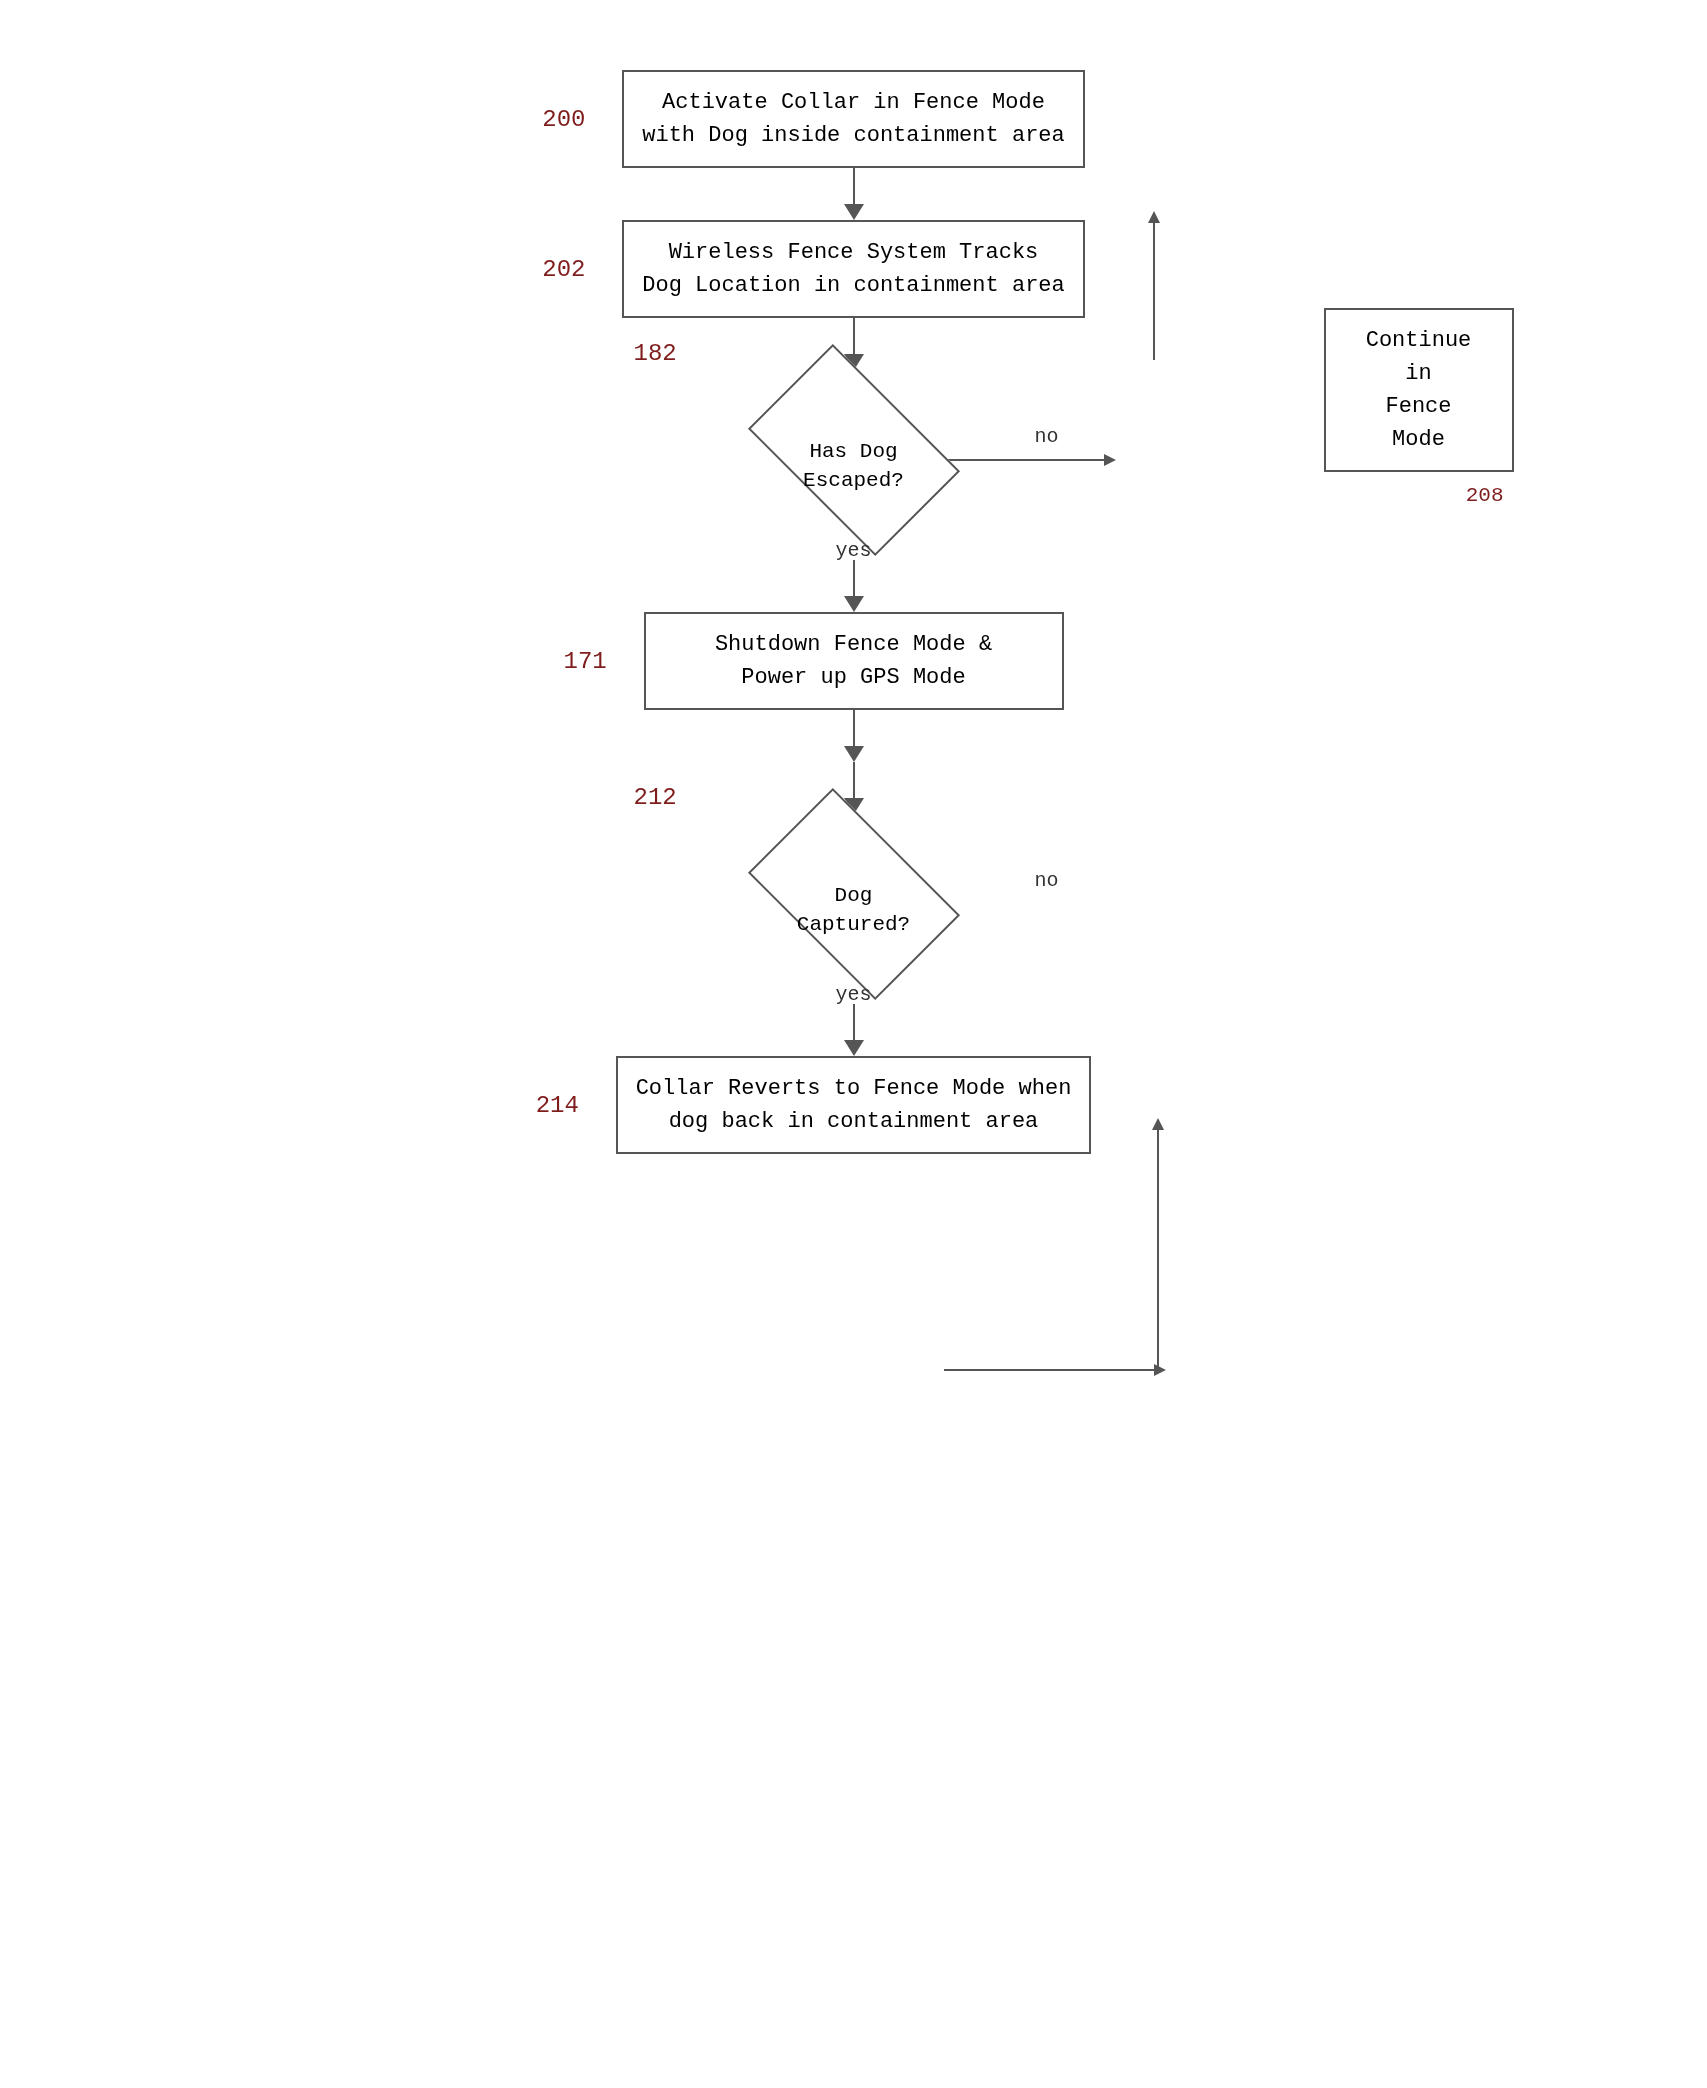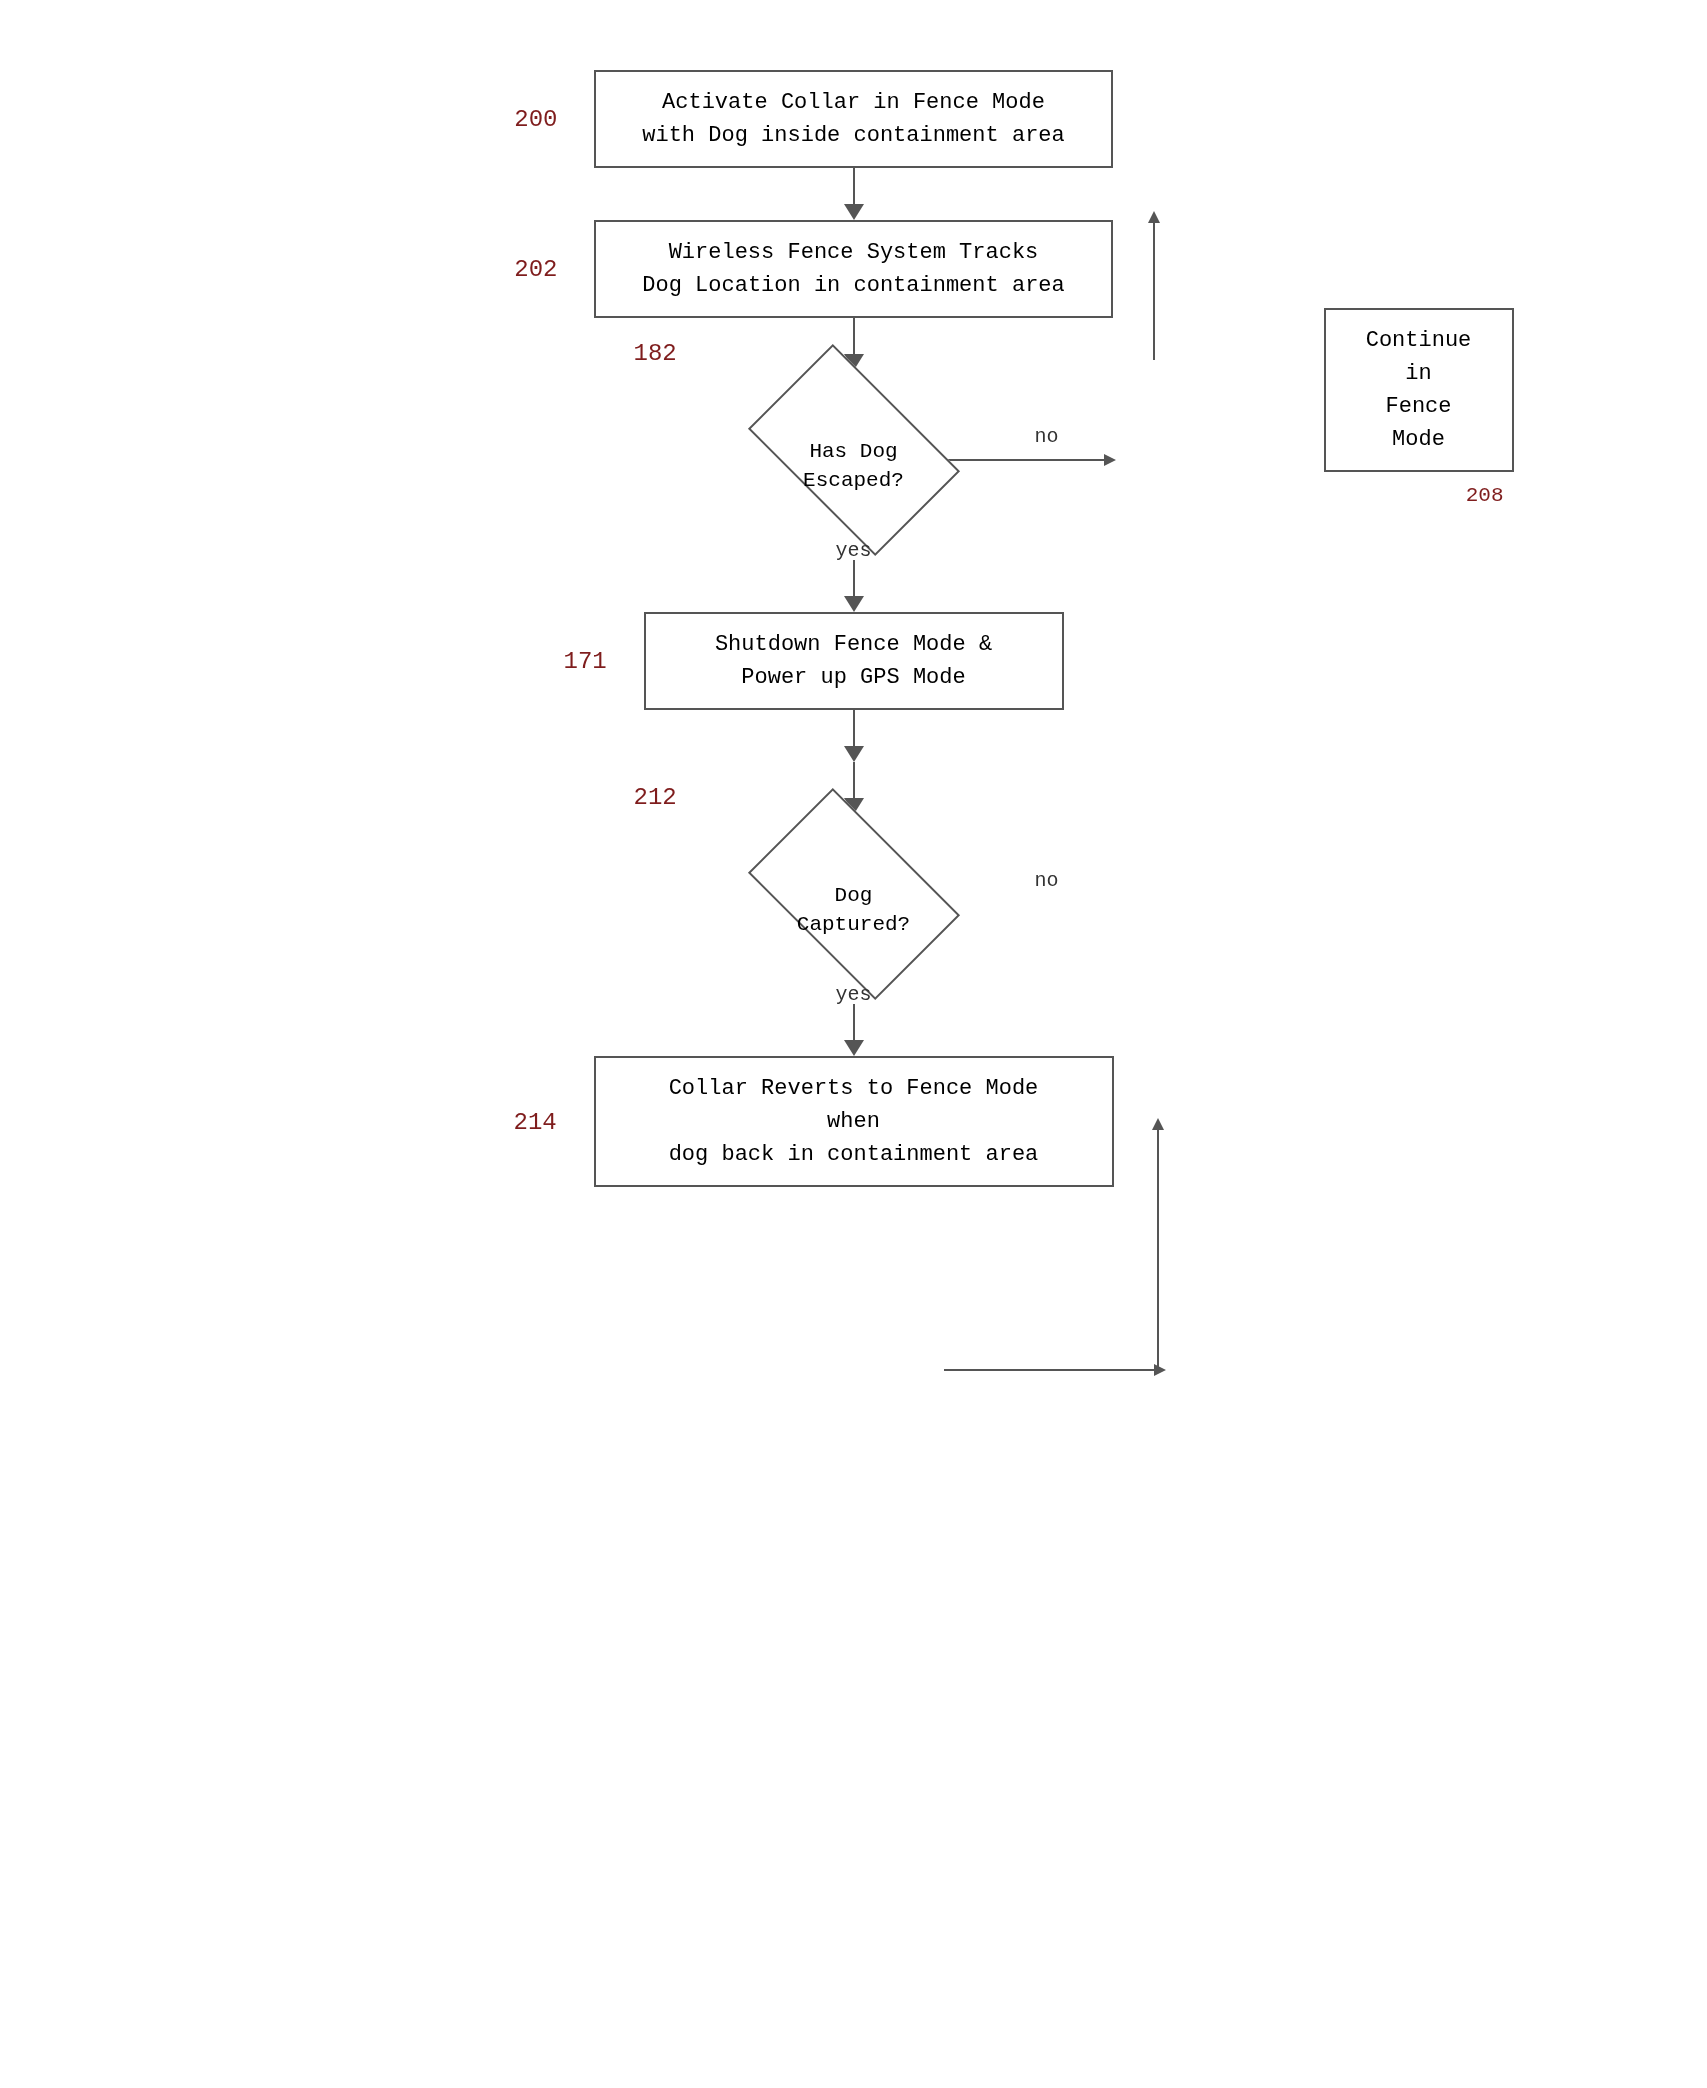--- a/index.html
+++ b/index.html
@@ -20,21 +20,21 @@
     }
     .flow-item {
       display: flex;
       flex-direction: column;
       align-items: center;
       position: relative;
     }
     .box {
       border: 2px solid #555;
       background: #fff;
-      padding: 14px 46px;
+      padding: 14px 18px;
       text-align: center;
       font-size: 22px;
       line-height: 1.5;
       min-width: 420px;
       max-width: 520px;
     }
     .diamond-wrapper {
       display: flex;
       align-items: center;
       justify-content: center;

